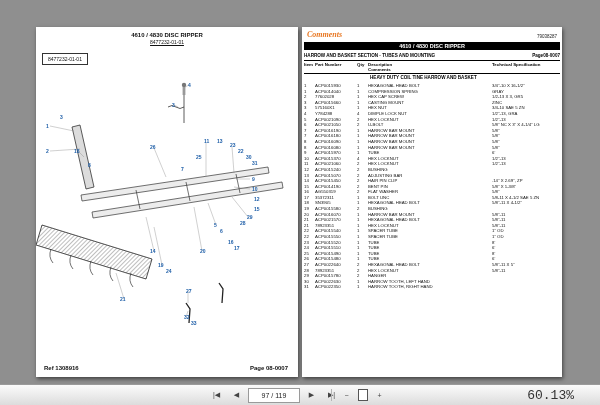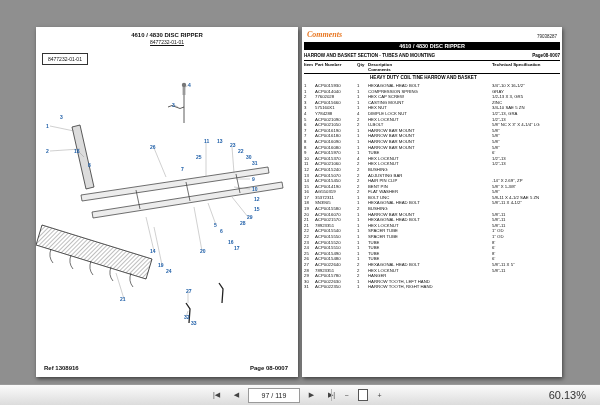--- a/index.html
+++ b/index.html
@@ -51,21 +51,21 @@
   .nav-group{position:absolute;left:50%;transform:translateX(-92px);display:flex;
     align-items:center;gap:3px;}
   .tb-btn{width:15px;height:14px;display:flex;align-items:center;justify-content:center;
     font-size:7px;color:#444;border:1px solid transparent;border-radius:2px;cursor:default;}
   .page-box{background:#fff;border:1px solid #9a9a9a;font-size:7px;color:#222;
     padding:1px 6px;min-width:38px;text-align:center;height:11px;line-height:11px;}
   .zoom-group{position:absolute;left:50%;transform:translateX(28px);display:flex;
     align-items:center;gap:3px;}
   .sep{width:1px;height:12px;background:#b5b5b5;margin:0 3px;}
   .fit-icon{width:8px;height:10px;border:1px solid #555;background:#fff;display:inline-block;}
-  .zoom-label{position:absolute;right:14px;font-size:11px;color:#333;}
+  .zoom-label{position:absolute;right:26px;font-size:13px;color:#333;font-family:Liberation Mono, monospace;}
 </style>
 </head>
 <body>
 
 <div class="viewer">
 
   <div class="page left-page">
     <div class="lp-header">
       <div class="lp-title">4610 / 4830 DISC RIPPER</div>
       <div class="lp-sub">8477232-01-01</div>

